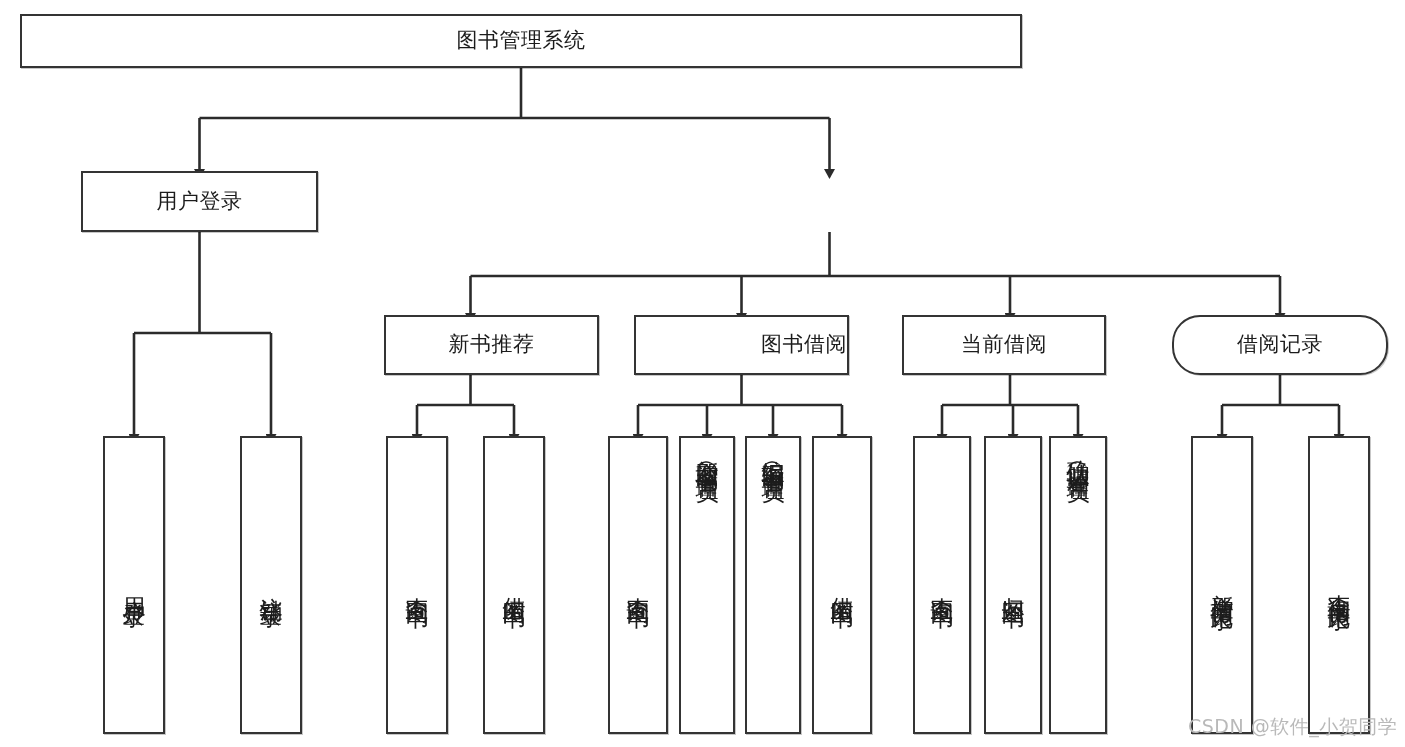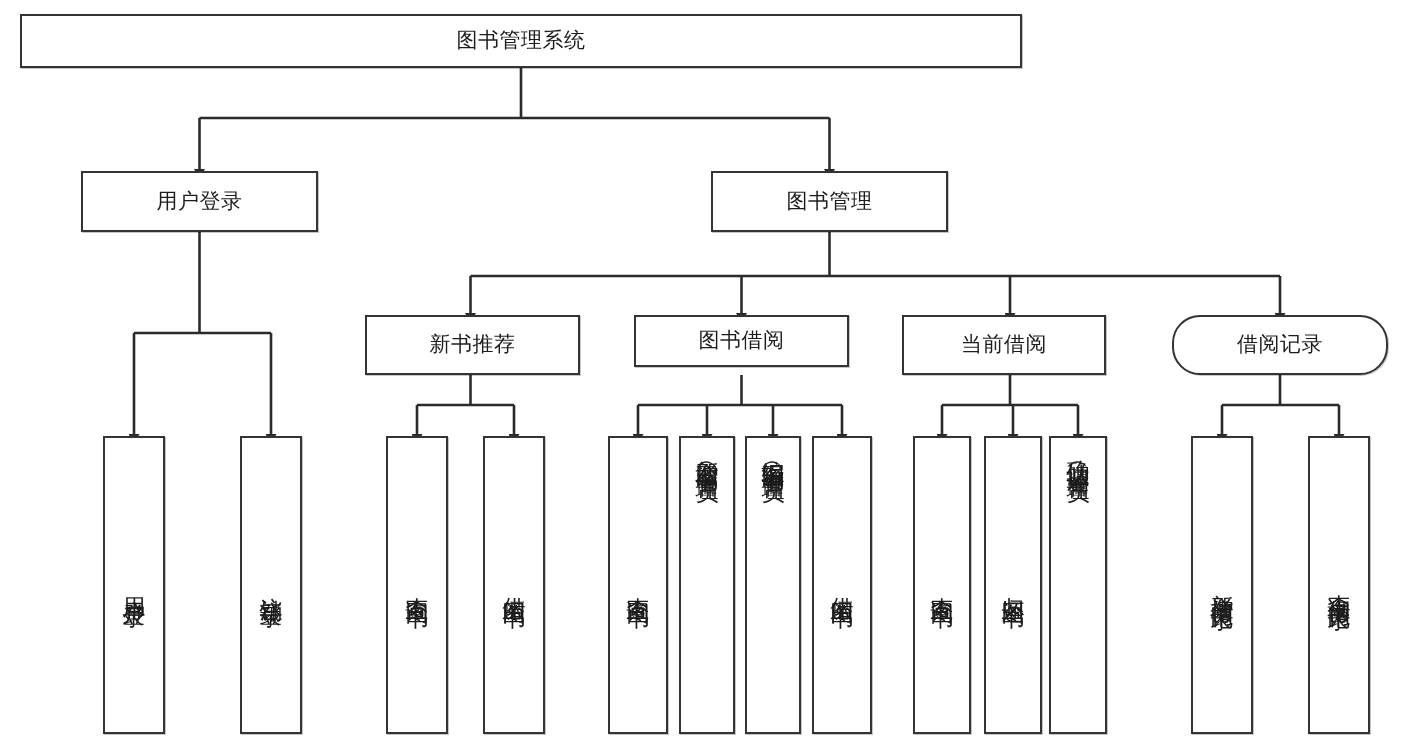--- a/index.html
+++ b/index.html
@@ -124,29 +124,26 @@
   </svg>
 
   <div class="node horiz" style="left: 20px; top: 14px; width: 1002px; height: 54px; border-color: rgb(52, 52, 52); background: rgb(255, 255, 255); color: rgb(28, 28, 28);">
     <span class="label">图书管理系统</span>
   </div>
 
   <div class="node horiz" style="left: 81px; top: 171px; width: 237px; height: 61px; border-color: rgb(52, 52, 52); background: rgb(255, 255, 255); color: rgb(28, 28, 28);">
     <span class="label">用户登录</span>
   </div>
 
-  <div class="node horiz" style="left: 711px; top: 171px; width: 237px; height: 61px; border-color: rgb(52, 52, 52); background: rgb(255, 255, 255); color: rgb(28, 28, 28);">
-    <span class="label">图书管理</span>
-  </div>
-
-  <div class="node horiz" style="left: 365px; top: 315px; width: 215px; height: 60px; border-color: rgb(52, 52, 52); background: rgb(255, 255, 255); color: rgb(28, 28, 28);">
+
+  <div class="node horiz" style="left: 384px; top: 315px; width: 215px; height: 60px; border-color: rgb(52, 52, 52); background: rgb(255, 255, 255); color: rgb(28, 28, 28);">
     <span class="label">新书推荐</span>
   </div>
 
-  <div class="node horiz" style="left: 634px; top: 315px; width: 215px; height: 52px; border-color: rgb(52, 52, 52); background: rgb(255, 255, 255); color: rgb(28, 28, 28);">
+  <div class="node horiz" style="left: 634px; top: 315px; width: 215px; height: 60px; border-color: rgb(52, 52, 52); background: rgb(255, 255, 255); color: rgb(28, 28, 28); justify-content: flex-end;">
     <span class="label">图书借阅</span>
   </div>
 
   <div class="node horiz" style="left: 902px; top: 315px; width: 204px; height: 60px; border-color: rgb(52, 52, 52); background: rgb(255, 255, 255); color: rgb(28, 28, 28);">
     <span class="label">当前借阅</span>
   </div>
 
   <div class="node horiz" style="left: 1172px; top: 315px; width: 216px; height: 60px; border-color: rgb(52, 52, 52); background: rgb(255, 255, 255); color: rgb(28, 28, 28); border-radius: 28px;">
     <span class="label">借阅记录</span>
   </div>
@@ -196,14 +193,15 @@
   </div>
 
   <div class="node vert centered" style="left: 1191px; top: 436px; width: 62px; height: 298px; border-color: rgb(52, 52, 52); background: rgb(255, 255, 255); color: rgb(28, 28, 28);">
     <span class="label">新增借阅记录</span>
   </div>
 
   <div class="node vert centered" style="left: 1308px; top: 436px; width: 62px; height: 298px; border-color: rgb(52, 52, 52); background: rgb(255, 255, 255); color: rgb(28, 28, 28);">
     <span class="label">查询借阅记录</span>
   </div>
 
+  <div class="watermark">CSDN @软件_小贺同学</div>
 
 </div>
 
 </body></html>

